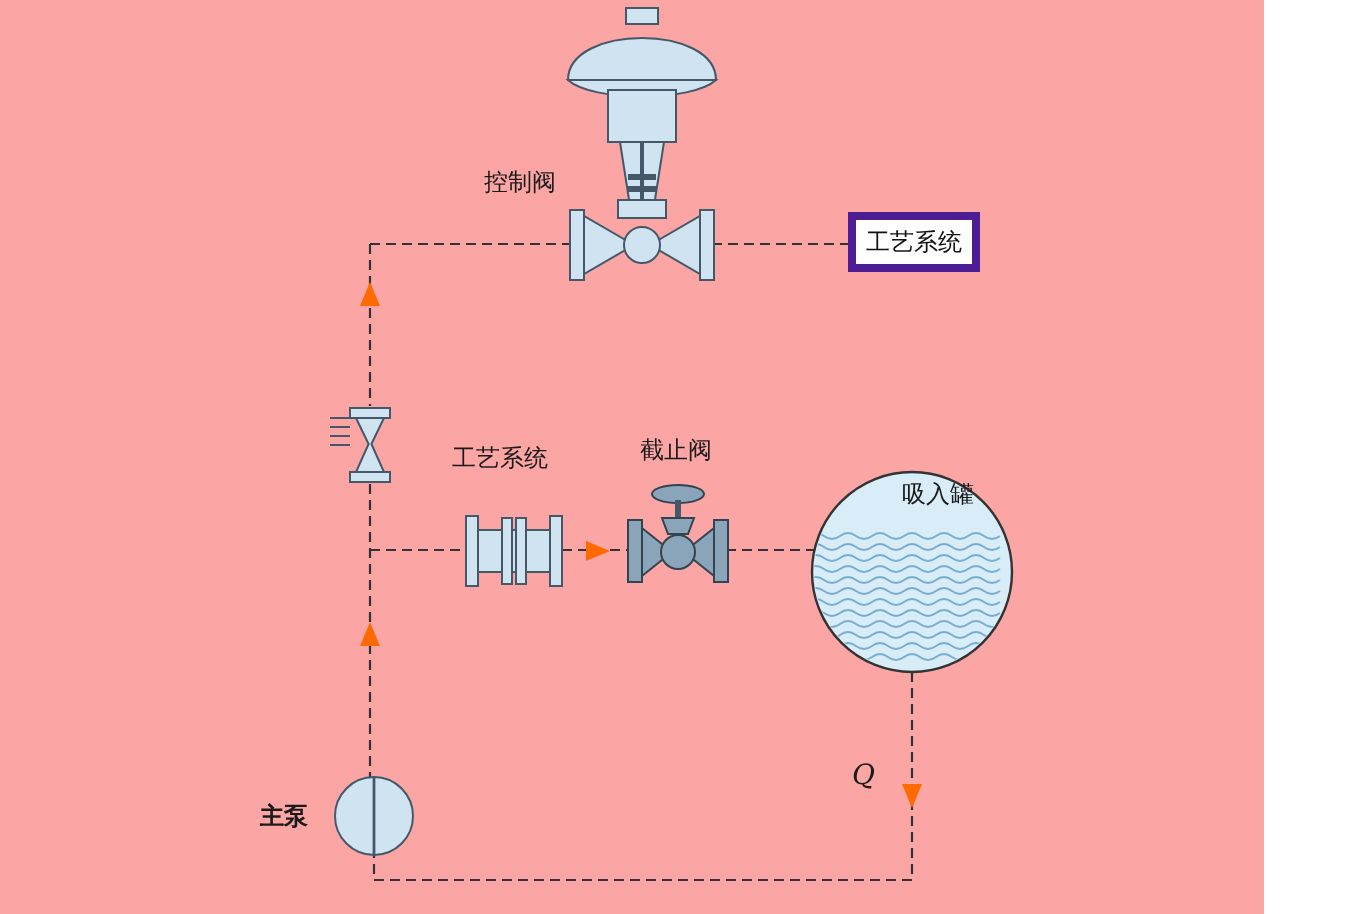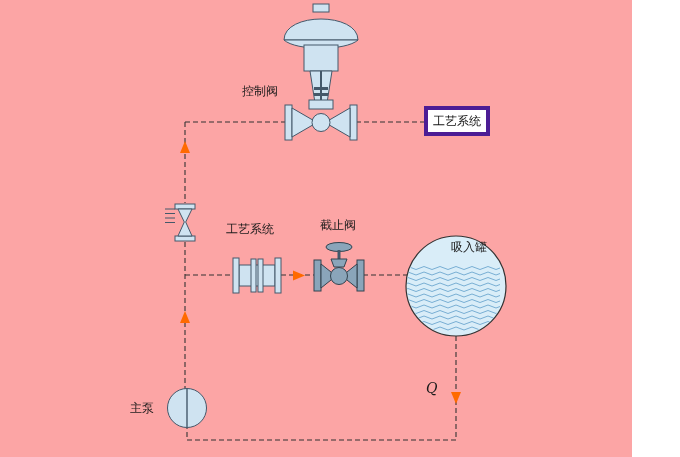--- a/index.html
+++ b/index.html
@@ -127,16 +127,16 @@
 
   <div class="lbl" style="left:242px; top:83px;">控制阀</div>
 
   <div class="process-box">
     <span>工艺系统</span>
   </div>
 
   <div class="lbl" style="left:226px; top:221px;">工艺系统</div>
   <div class="lbl" style="left:320px; top:217px;">截止阀</div>
   <div class="lbl" style="left:451px; top:239px;">吸入罐</div>
-  <div class="lbl" style="left:130px; top:400px;">主泵</div>
+  <div class="lbl" style="left:130px; top:400px;font-weight:bold;">主泵</div>
   <div class="lbl q" style="left:426px; top:380px;">Q</div>
 
 </div>
 
 </body></html>

